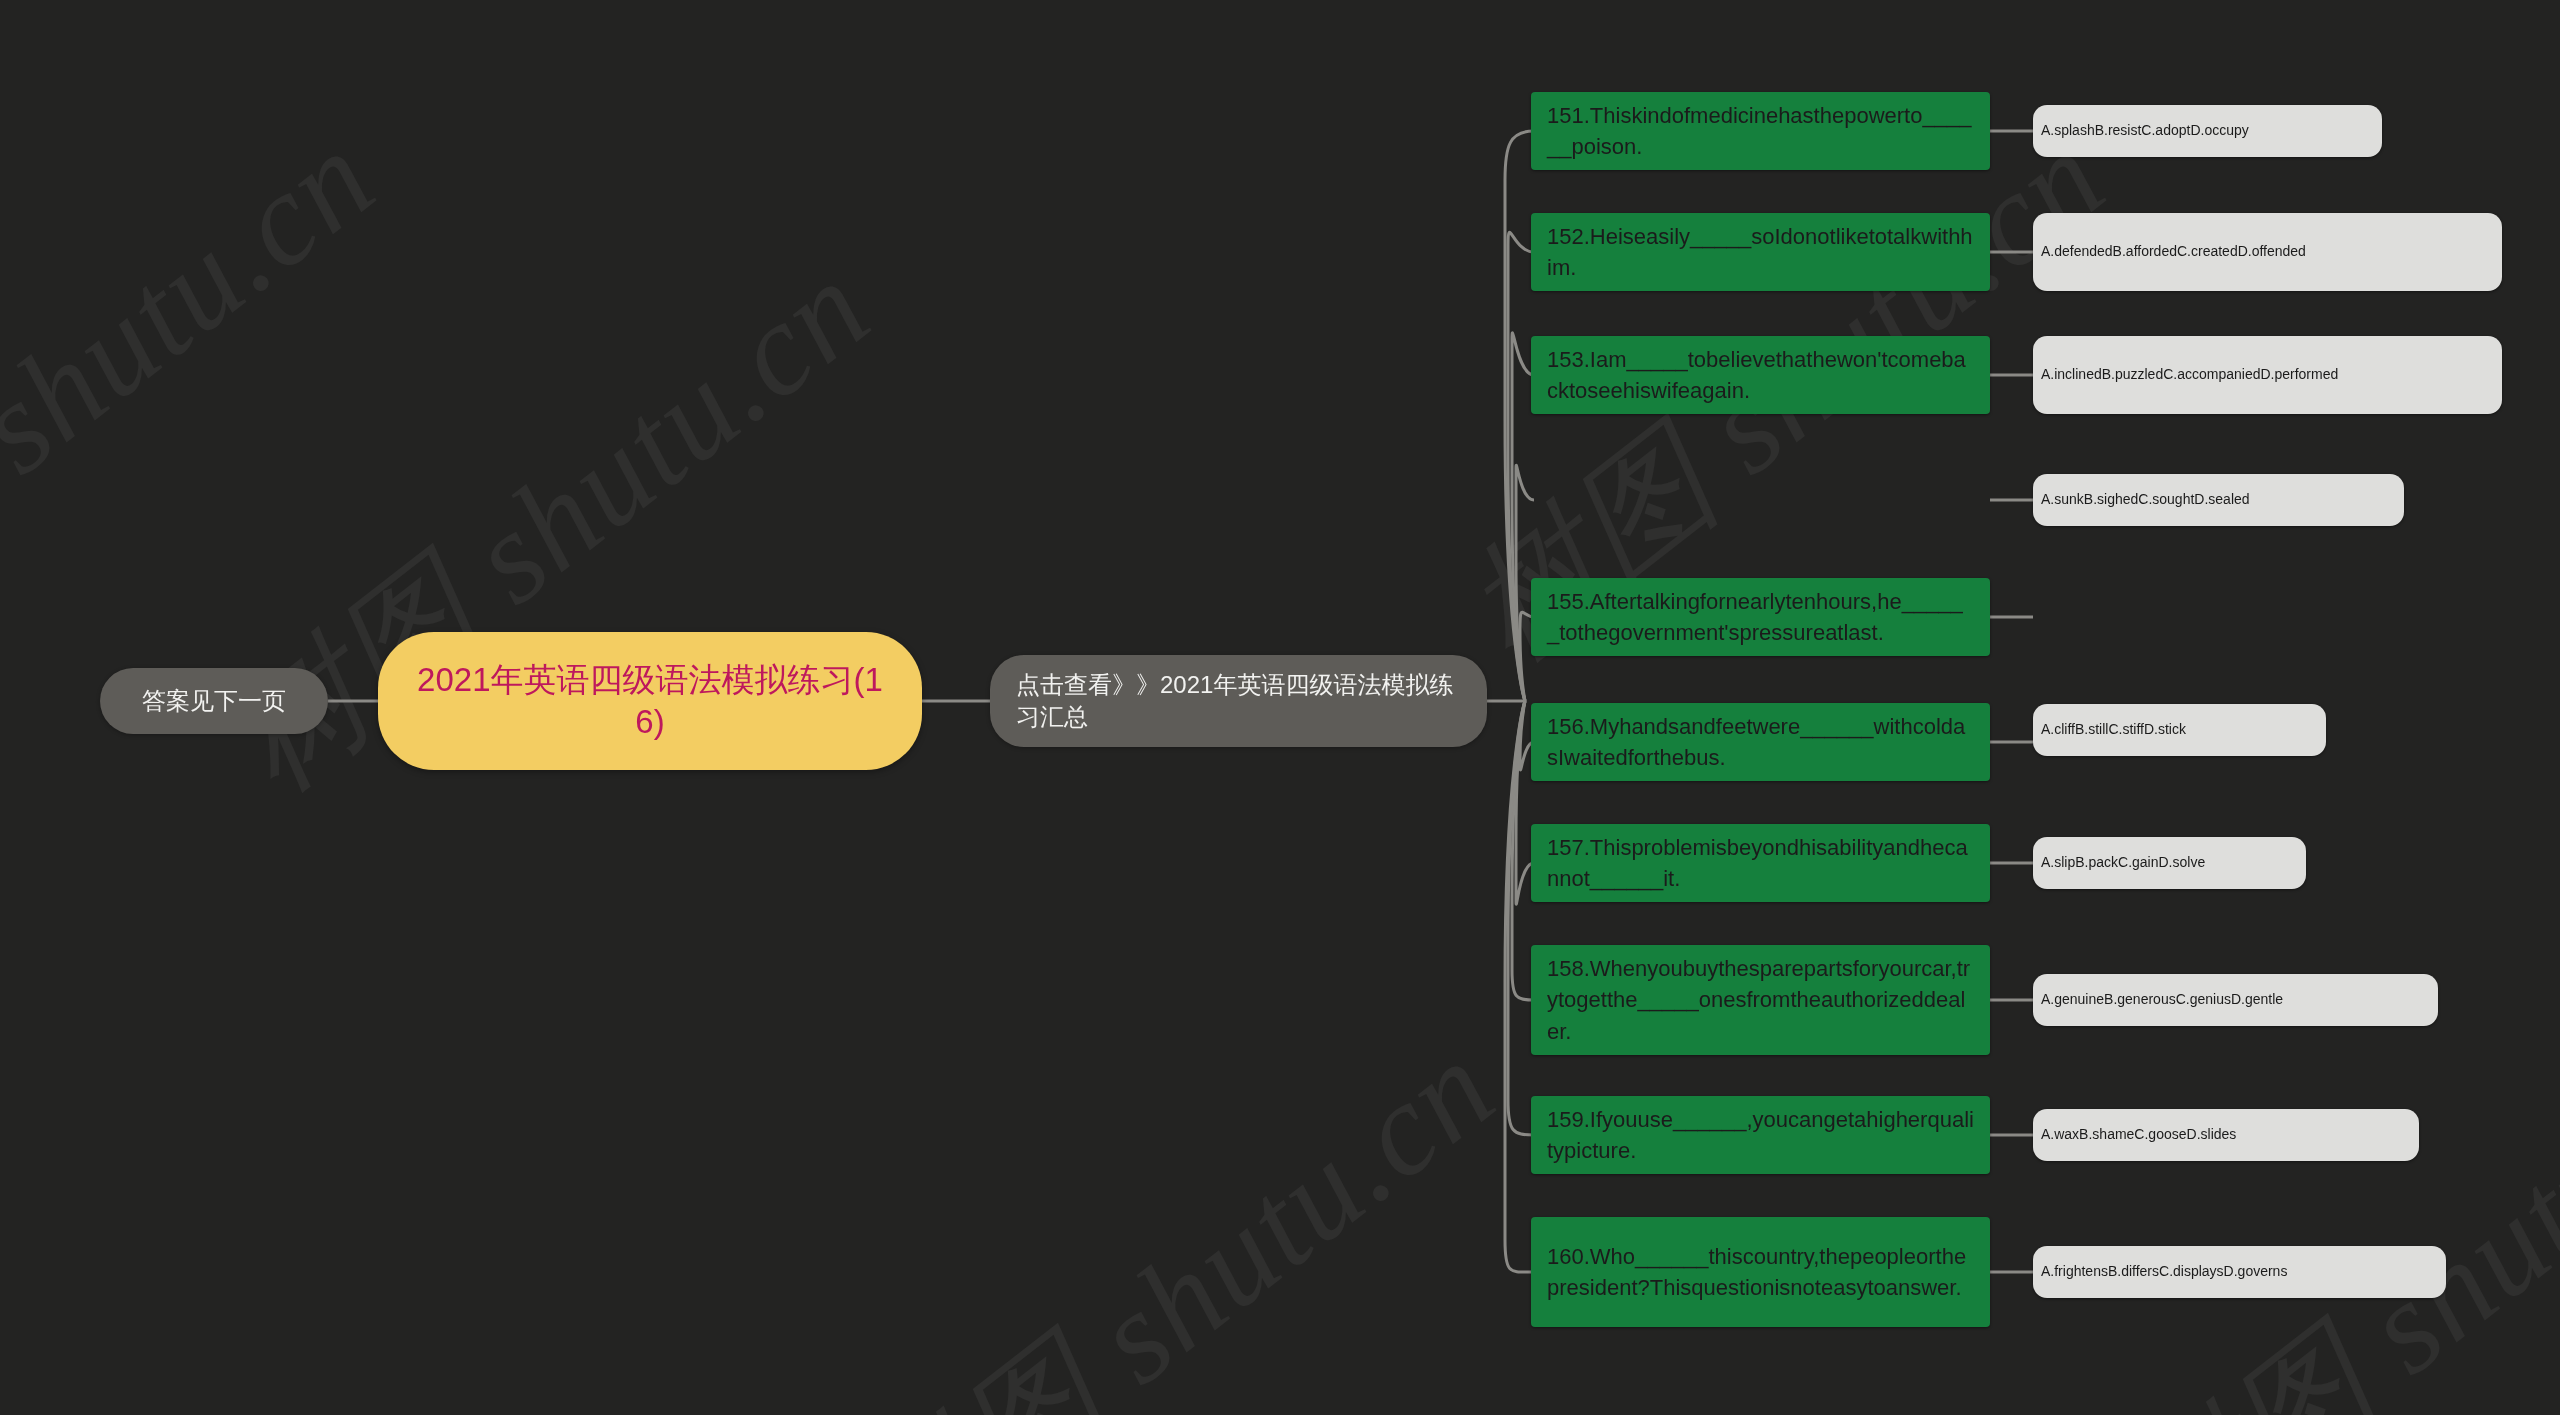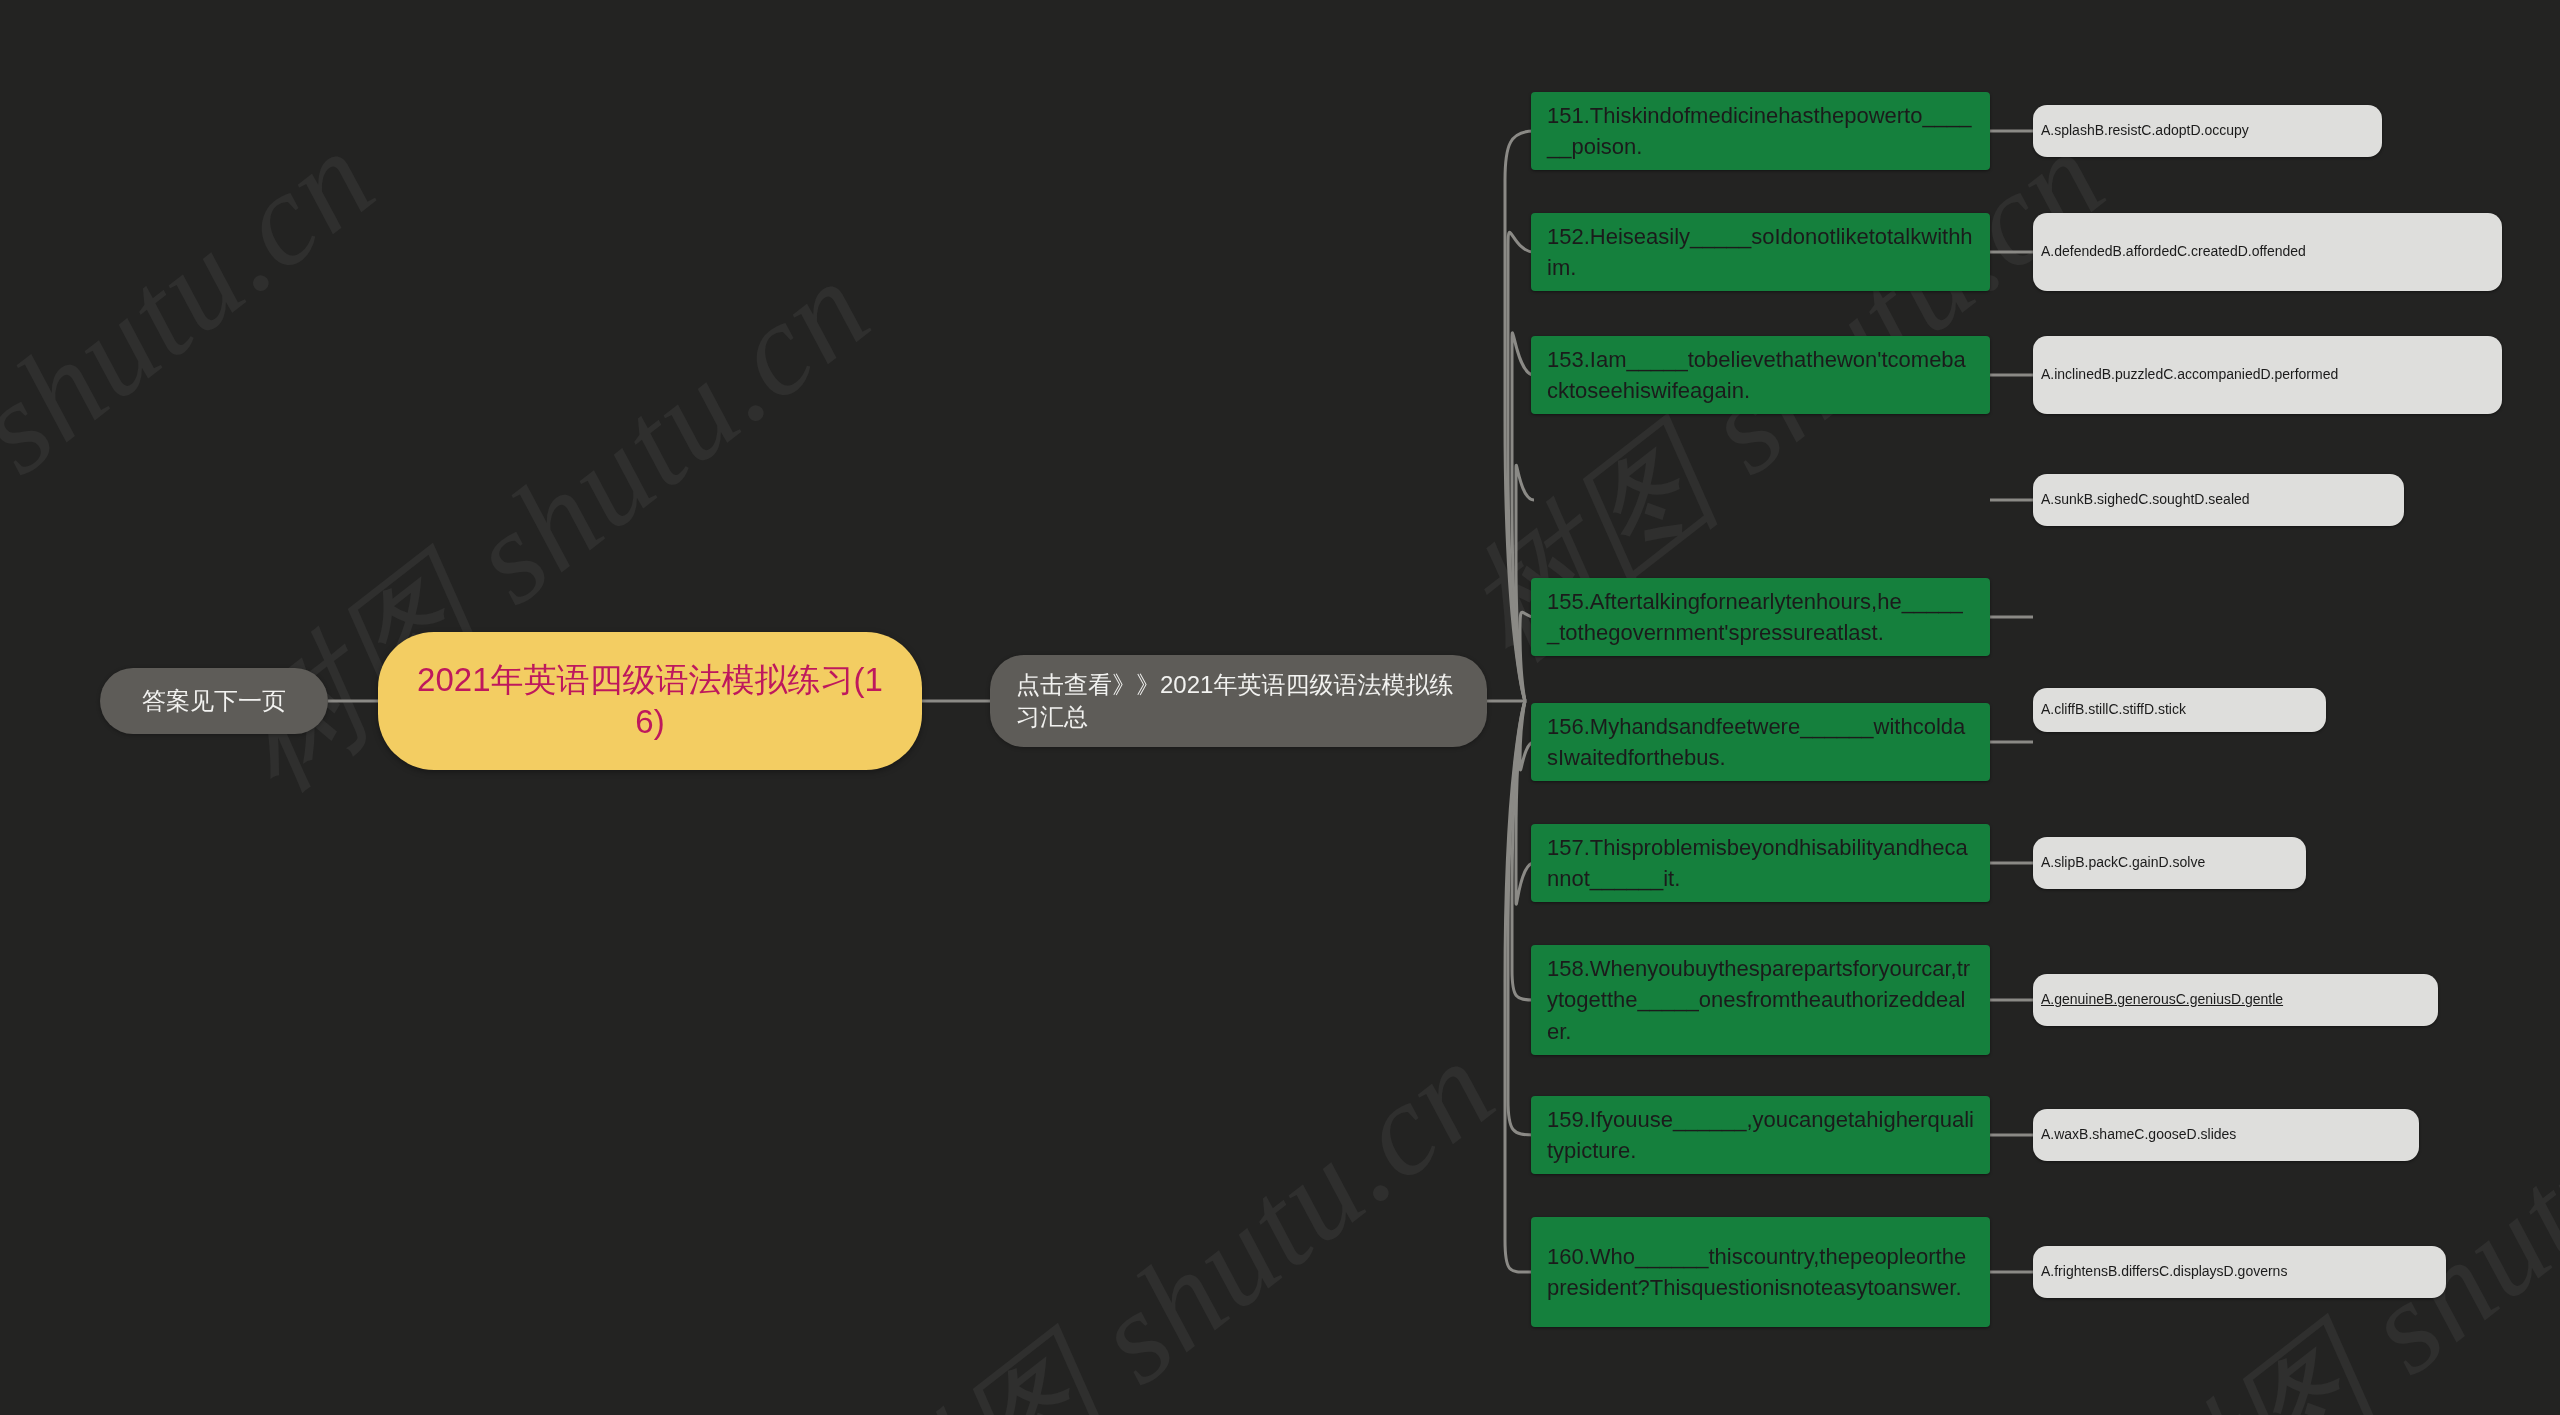--- a/index.html
+++ b/index.html
@@ -207,27 +207,27 @@
   </div>
   <div class="node node-answer" style="left:2033px; top:213px; width:469px; height:78px;">
     <div class="node-inner">A.defendedB.affordedC.createdD.offended</div>
   </div>
   <div class="node node-answer" style="left:2033px; top:336px; width:469px; height:78px;">
     <div class="node-inner">A.inclinedB.puzzledC.accompaniedD.performed</div>
   </div>
   <div class="node node-answer" style="left:2033px; top:474px; width:371px; height:52px;">
     <div class="node-inner">A.sunkB.sighedC.soughtD.sealed</div>
   </div>
-  <div class="node node-answer" style="left:2033px; top:688px; width:293px; height:44px;">
+  <div class="node node-answer" style="left:2033px; top:704px; width:293px; height:52px;">
     <div class="node-inner">A.cliffB.stillC.stiffD.stick</div>
   </div>
   <div class="node node-answer" style="left:2033px; top:837px; width:273px; height:52px;">
     <div class="node-inner">A.slipB.packC.gainD.solve</div>
   </div>
-  <div class="node node-answer" style="left:2033px; top:974px; width:405px; height:52px;text-decoration:underline;">
+  <div class="node node-answer" style="left:2033px; top:974px; width:405px; height:52px;">
     <div class="node-inner">A.genuineB.generousC.geniusD.gentle</div>
   </div>
   <div class="node node-answer" style="left:2033px; top:1109px; width:386px; height:52px;">
     <div class="node-inner">A.waxB.shameC.gooseD.slides</div>
   </div>
   <div class="node node-answer" style="left:2033px; top:1246px; width:413px; height:52px;">
     <div class="node-inner">A.frightensB.differsC.displaysD.governs</div>
   </div>
 
 </div>

